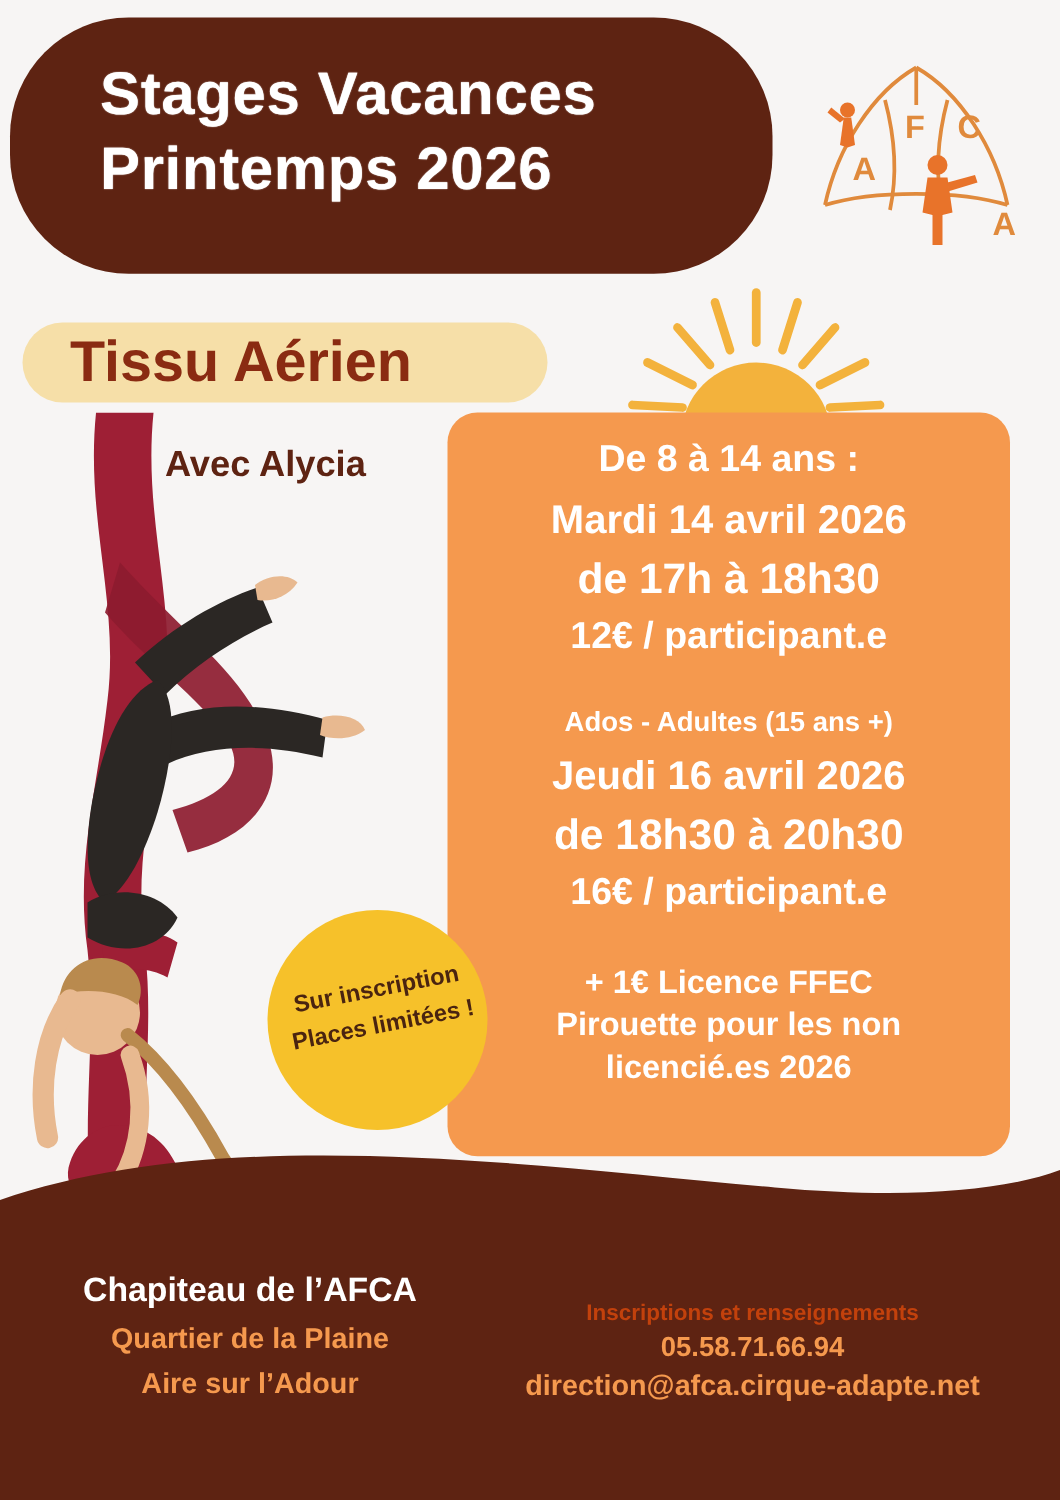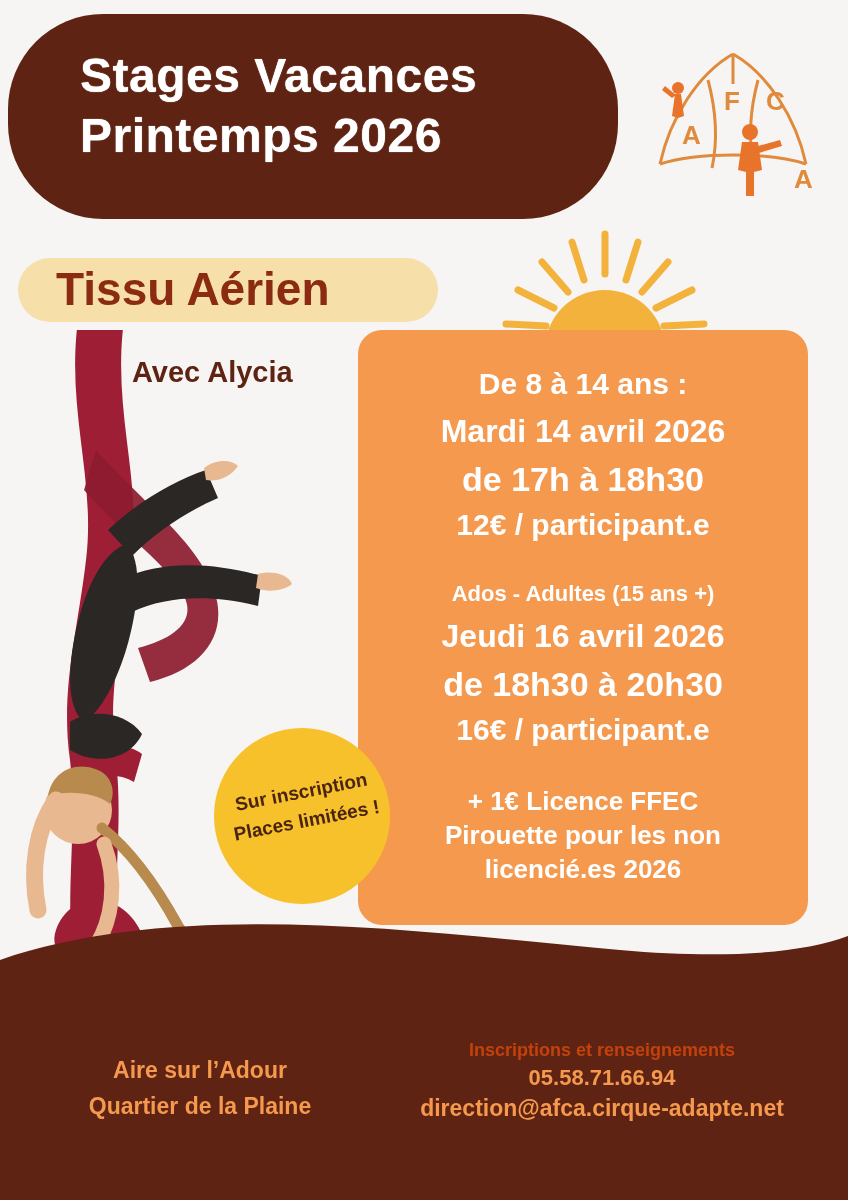--- a/index.html
+++ b/index.html
@@ -111,21 +111,21 @@
     border-radius: 24px;
     z-index: 2;
     padding-top: 18px;
     text-align: center;
     color: #ffffff;
   }
   .info-panel .line {
     font-weight: bold;
     line-height: 1.3;
   }
-  .grp1-title { font-size: 30px; margin-top: 16px; }
+  .grp1-title { font-size: 30px; }
   .grp-date   { font-size: 32px; margin-top: 8px; }
   .grp-time   { font-size: 34px; margin-top: 4px; }
   .grp-price  { font-size: 30px; margin-top: 4px; }
   .grp2-title { font-size: 22px; margin-top: 36px; }
   .licence {
     font-size: 26px;
     margin-top: 36px;
     line-height: 1.35;
   }
 
@@ -327,22 +327,23 @@
     <div>Sur inscription</div>
     <div>Places limitées !</div>
   </div>
 
   <svg class="footer-curve" viewBox="0 0 848 90" preserveAspectRatio="none">
     <path d="M0 90 L0 50 C 180 -12, 420 22, 620 40 C 720 49, 800 44, 848 26 L848 90 Z" fill="#5e2312"></path>
   </svg>
   <div class="footer"></div>
 
   <div class="footer-left">
+    <div class="venue">Chapiteau de l’AFCA</div>
+    <div class="addr">Quartier de la Plaine</div>
     <div class="addr">Aire sur l’Adour</div>
-    <div class="addr">Quartier de la Plaine</div>
   </div>
 
   <div class="footer-right">
     <div class="contact-title">Inscriptions et renseignements</div>
     <div class="phone">05.58.71.66.94</div>
     <div class="email">direction@afca.cirque-adapte.net</div>
   </div>
 
 </div>
 

